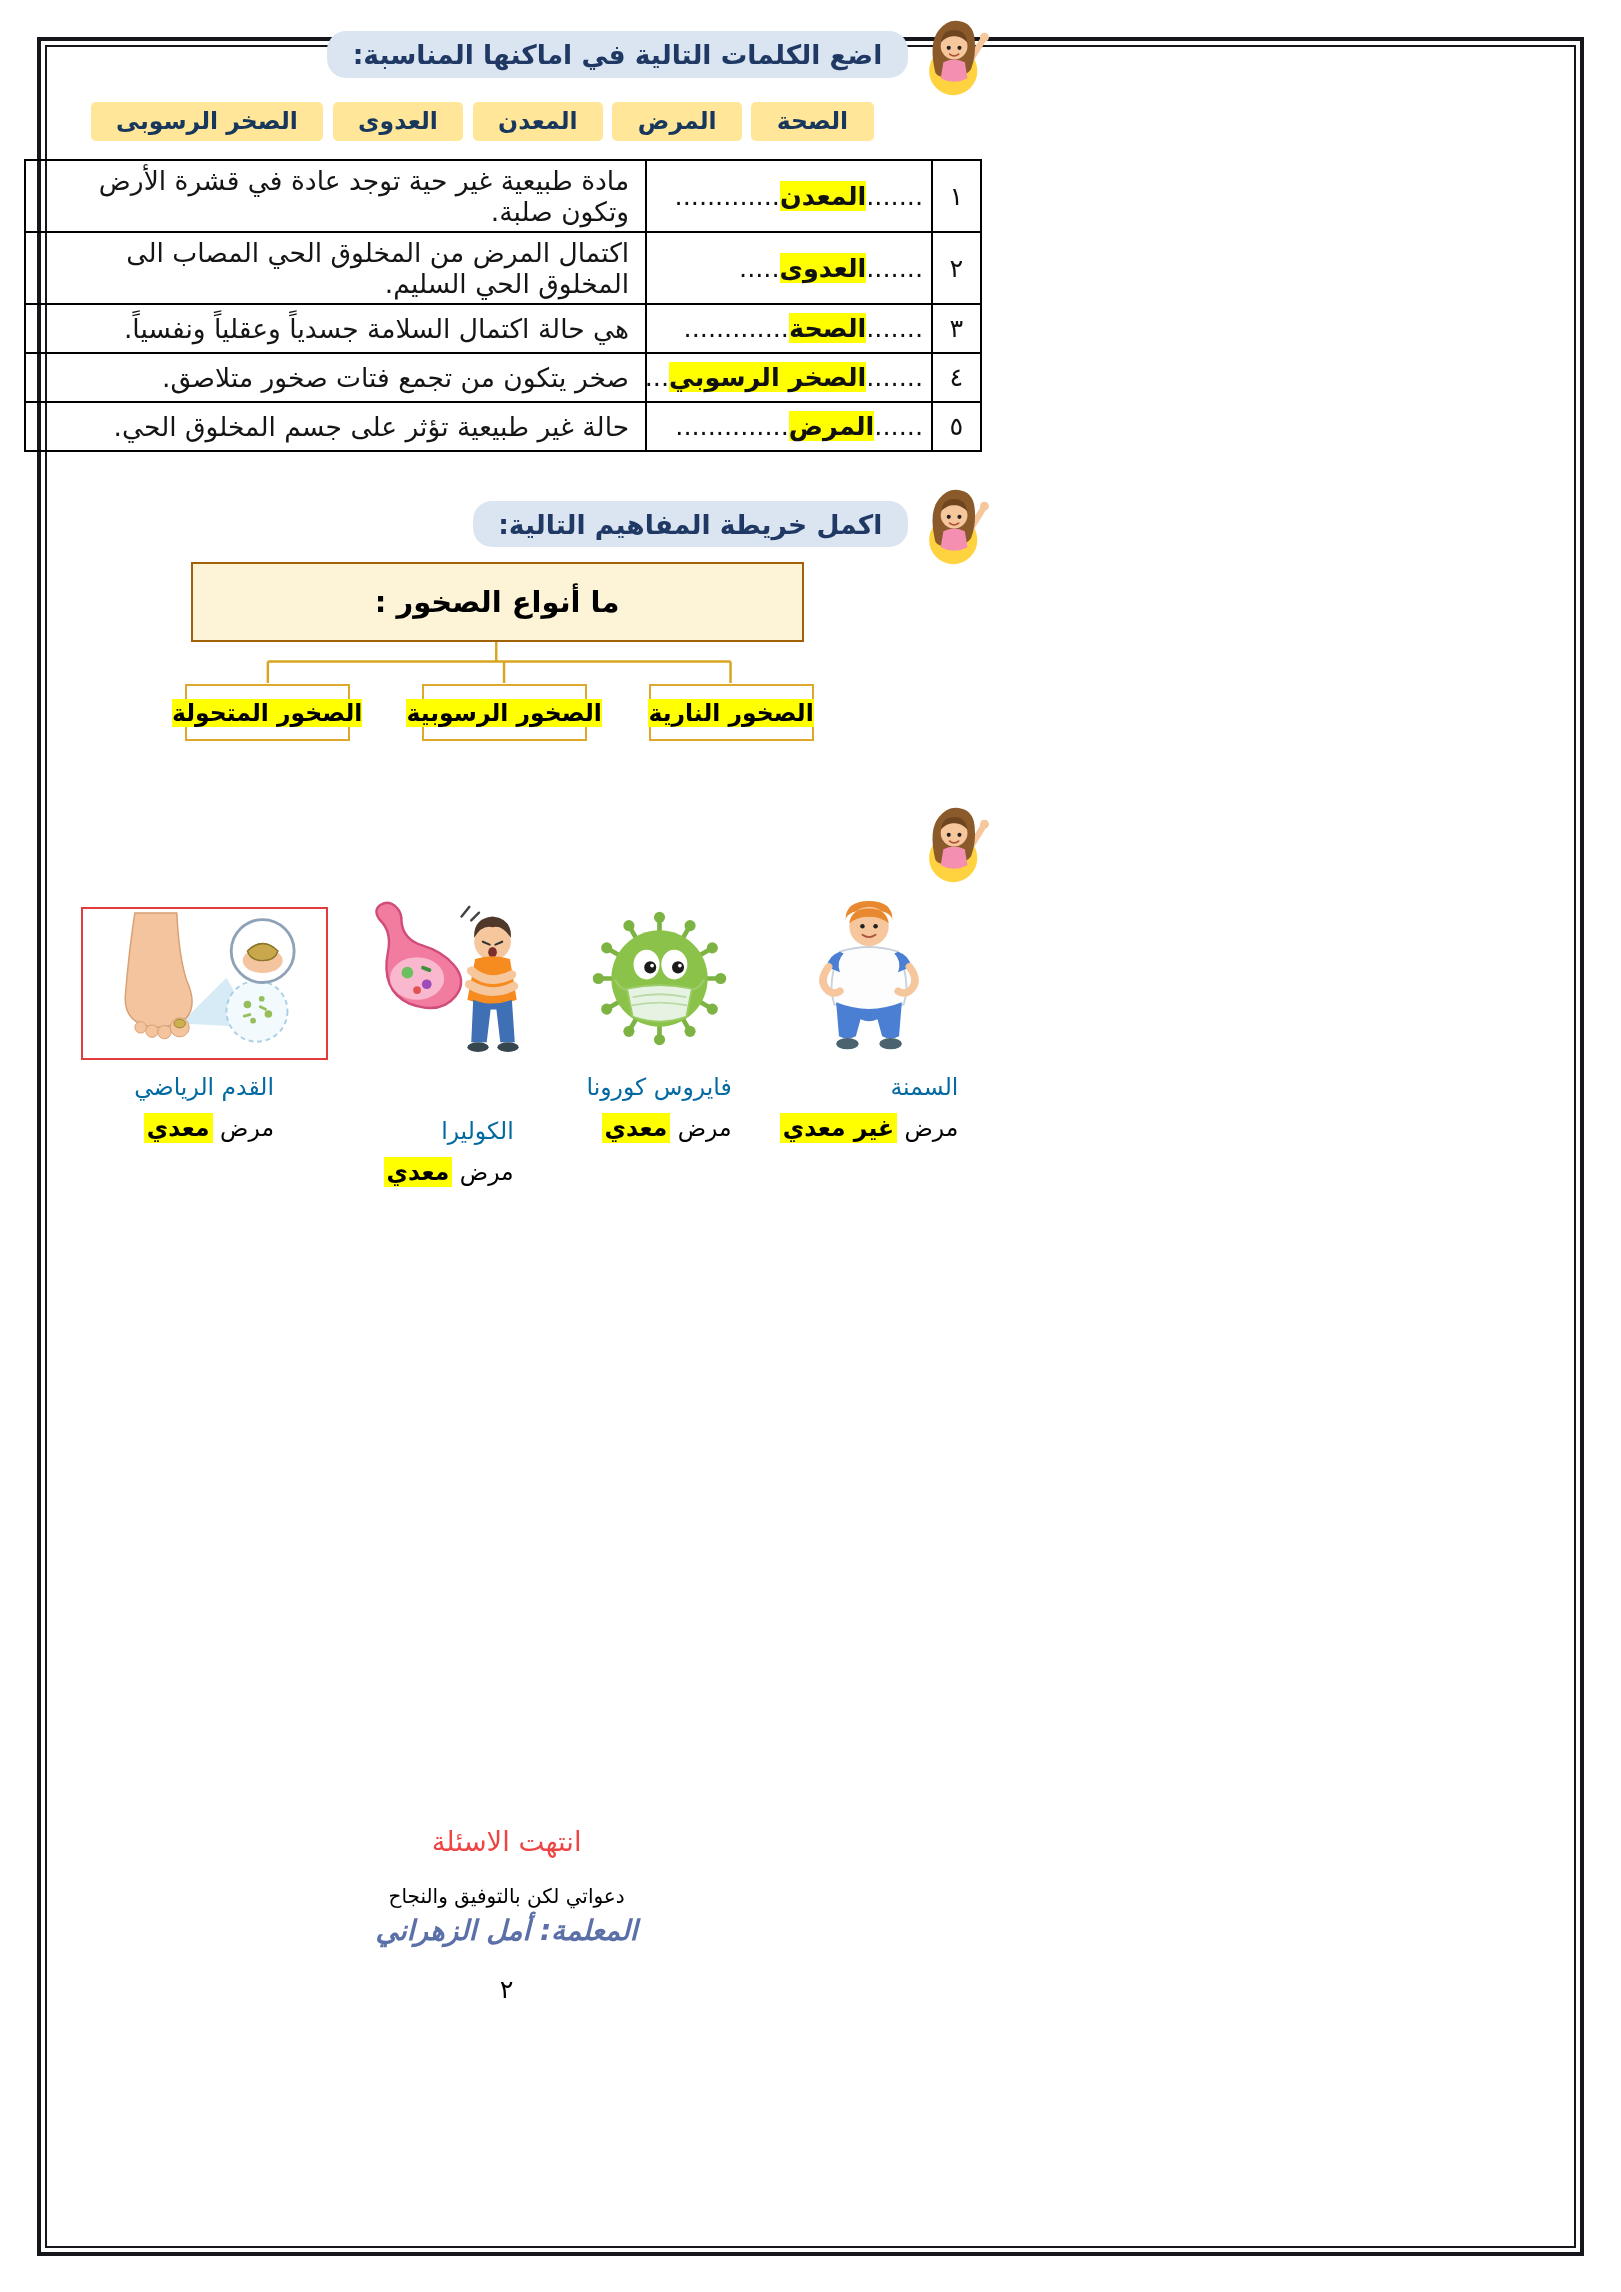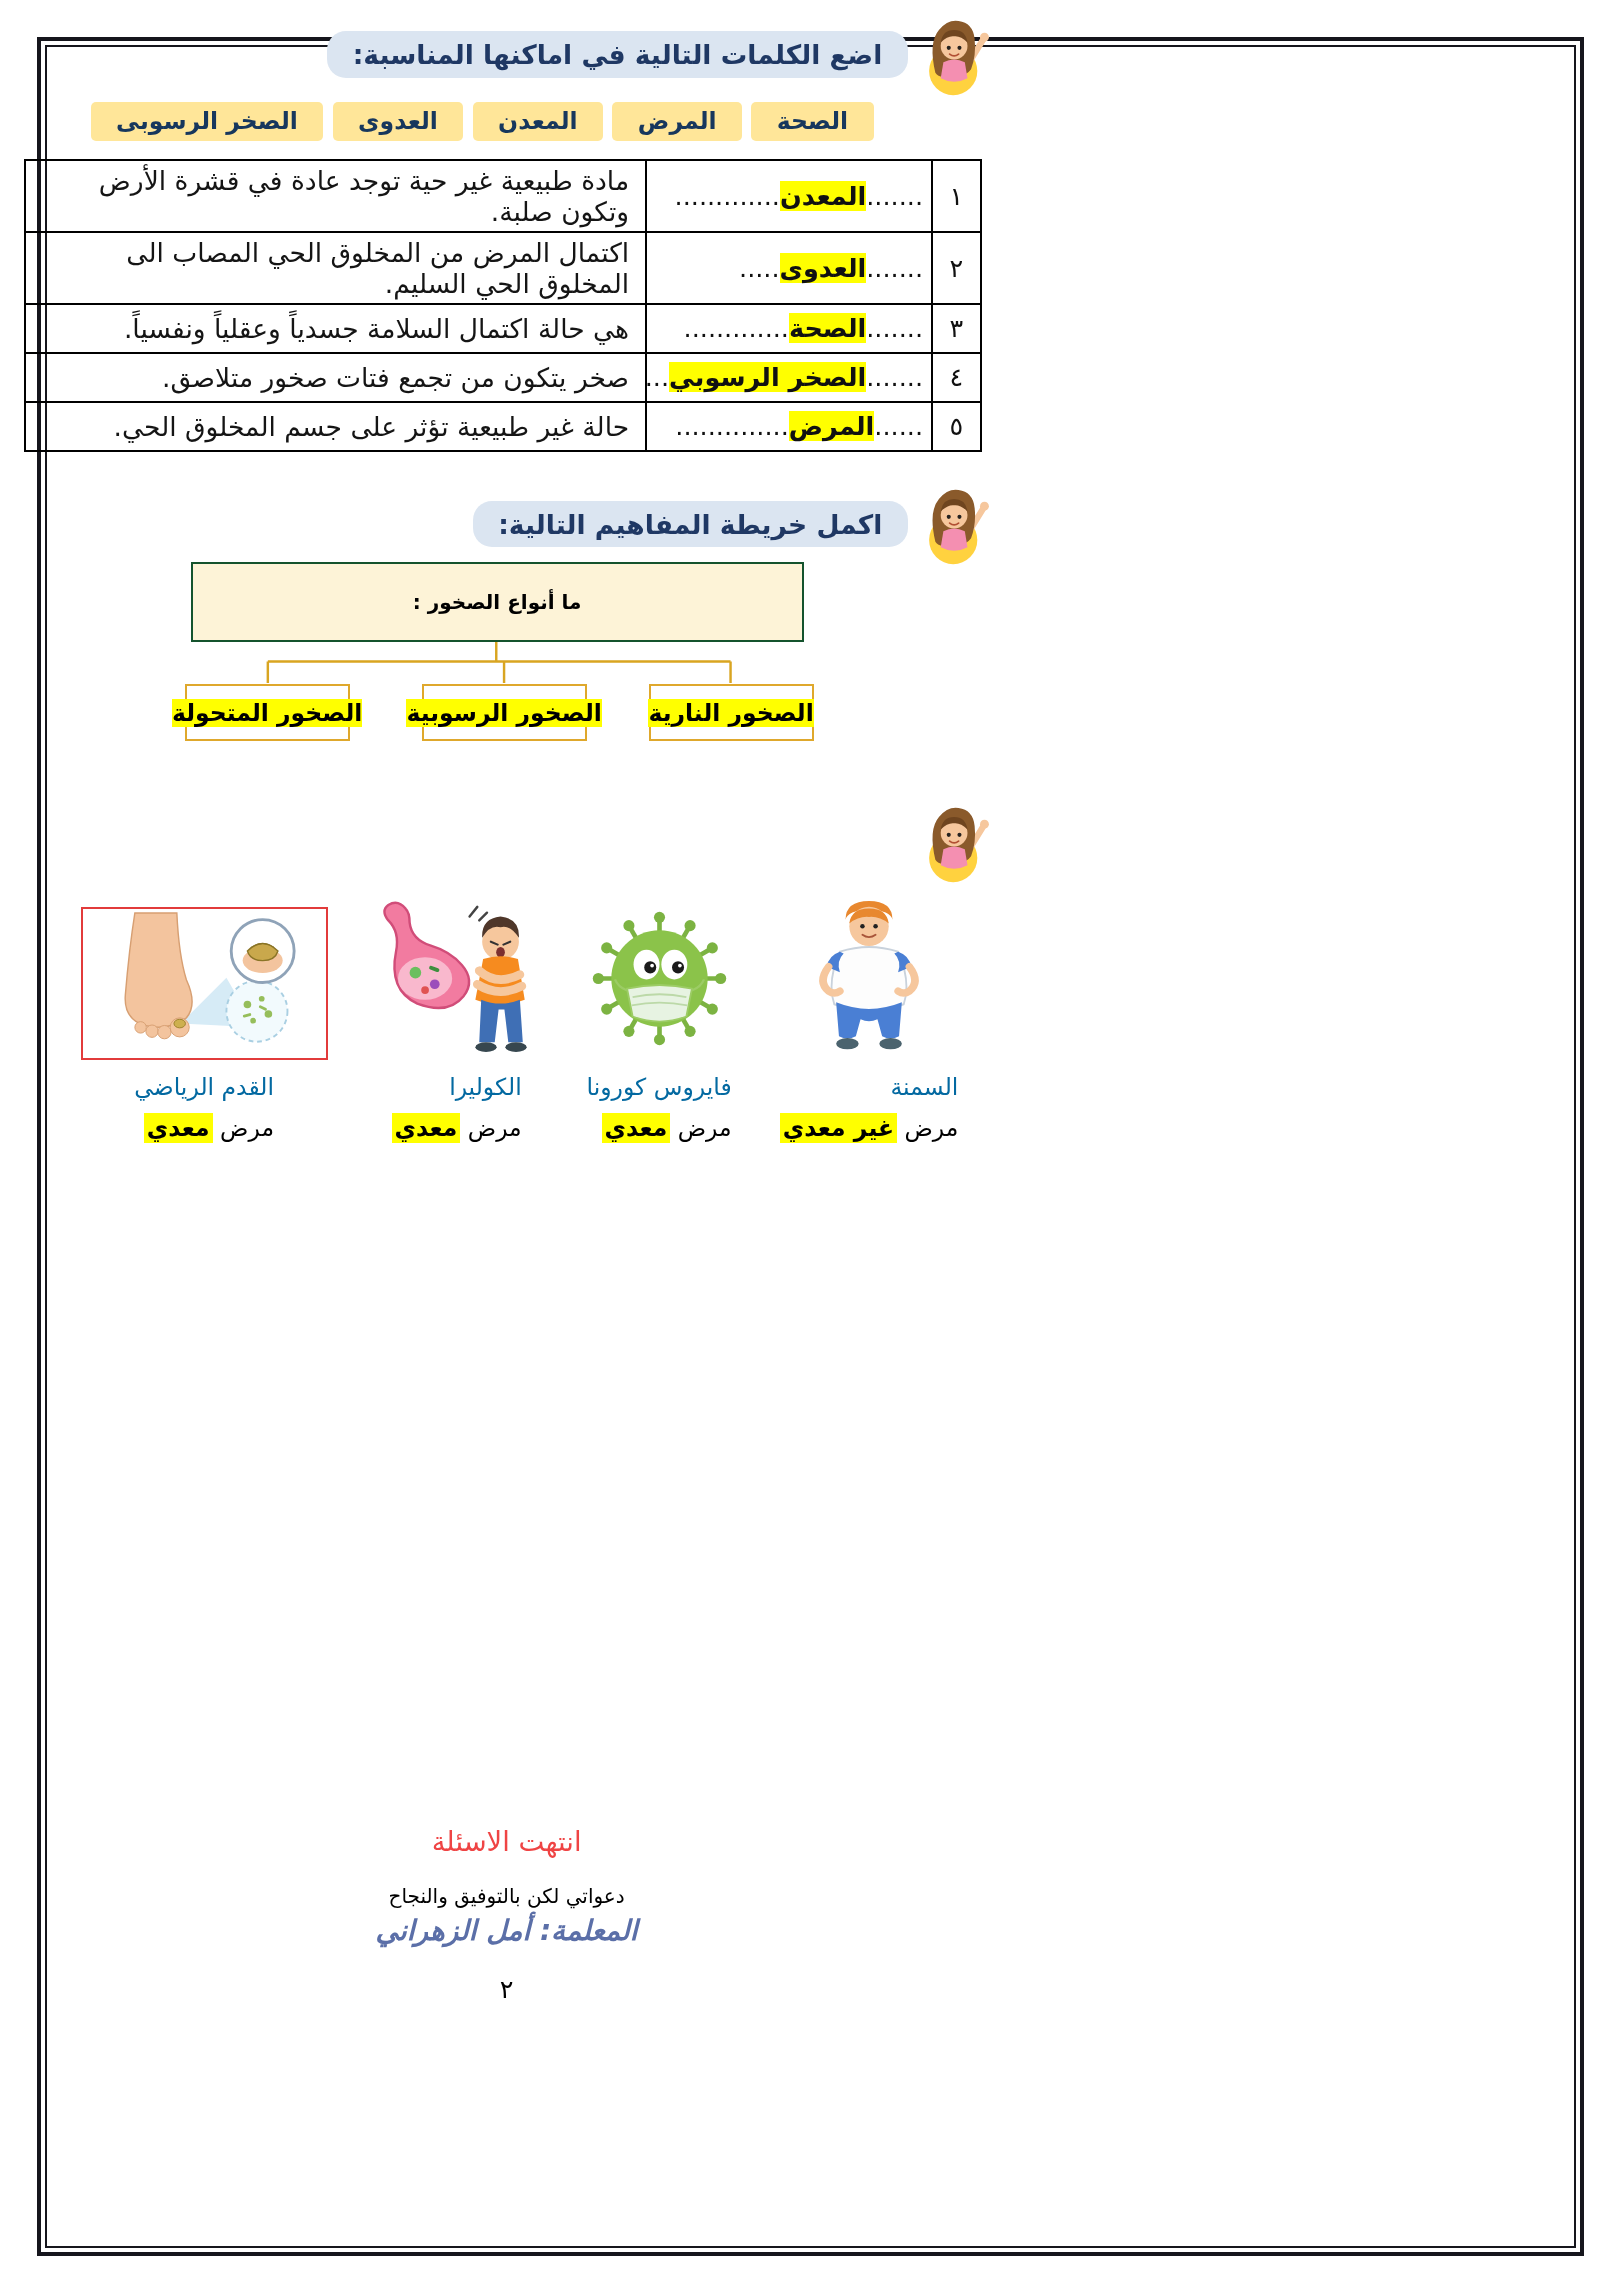--- a/index.html
+++ b/index.html
@@ -35,35 +35,35 @@
   .col-num { width:49px; }
   .col-ans { width:286px; }
   .c-num { text-align:center; font-size:25.5px; color:#111; }
   .c-ans { text-align:right; padding:0 7.8px; font-size:25.5px; color:#111; white-space:nowrap; overflow:hidden; }
   .c-def { text-align:right; padding:3.9px 15.7px; font-size:26.5px; color:#151515; }
   .hl { background:#ffff00; font-weight:bold; }
 
   
   .concept-map { position:relative; margin-top:12.7px; height:181px; }
   .root-box { position:absolute; left:169px; top:0; width:613px; height:80px;
-              background:#fdf3d7; border:2px solid #14532d;
+              background:#fdf3d7; border:2px solid #a16207;
               display:flex; align-items:center; justify-content:center;
-              font-size:20px; font-weight:bold; color:#000; }
+              font-size:29px; font-weight:bold; color:#000; }
   .connectors { position:absolute; left:0; top:80px; }
   .child-box { position:absolute; top:122px; width:165px; height:57px; background:#fff;
                border:2px solid #dfa82c; display:flex; align-items:center; justify-content:center; }
   .child-box span { font-size:23.5px; font-weight:bold; color:#000; white-space:nowrap; }
   .cb1 { left:627px; } .cb2 { left:400px; } .cb3 { left:163px; }
 
   
   .diseases { position:relative; margin-top:27.4px; height:257px; }
   .fig { position:absolute; top:0; display:flex; flex-direction:column; align-items:center; }
   .fig-obesity { left:779px; width:137px; }
   .fig-corona  { left:564px; width:147px; }
-  .fig-cholera { left:342px; width:186px; }
+  .fig-cholera { left:334px; width:186px;gap:44px; }
   .fig-foot    { left:59px;  width:247px; }
   .img-wrap { height:165px; display:flex; align-items:flex-end; justify-content:center; }
   .foot-box { width:247px; height:153px; border:2.5px solid #e23b3b; background:#fff;
               display:flex; align-items:center; justify-content:center; }
   .dis-label { margin-top:13.7px; font-size:23.5px; color:#0369a1; white-space:nowrap; }
   .dis-class { margin-top:12.7px; font-size:23.5px; color:#000; white-space:nowrap; }
   .dis-class .hl { padding:1px 2.9px; }
 
   
   .footer { text-align:center; margin-top:674px; }

